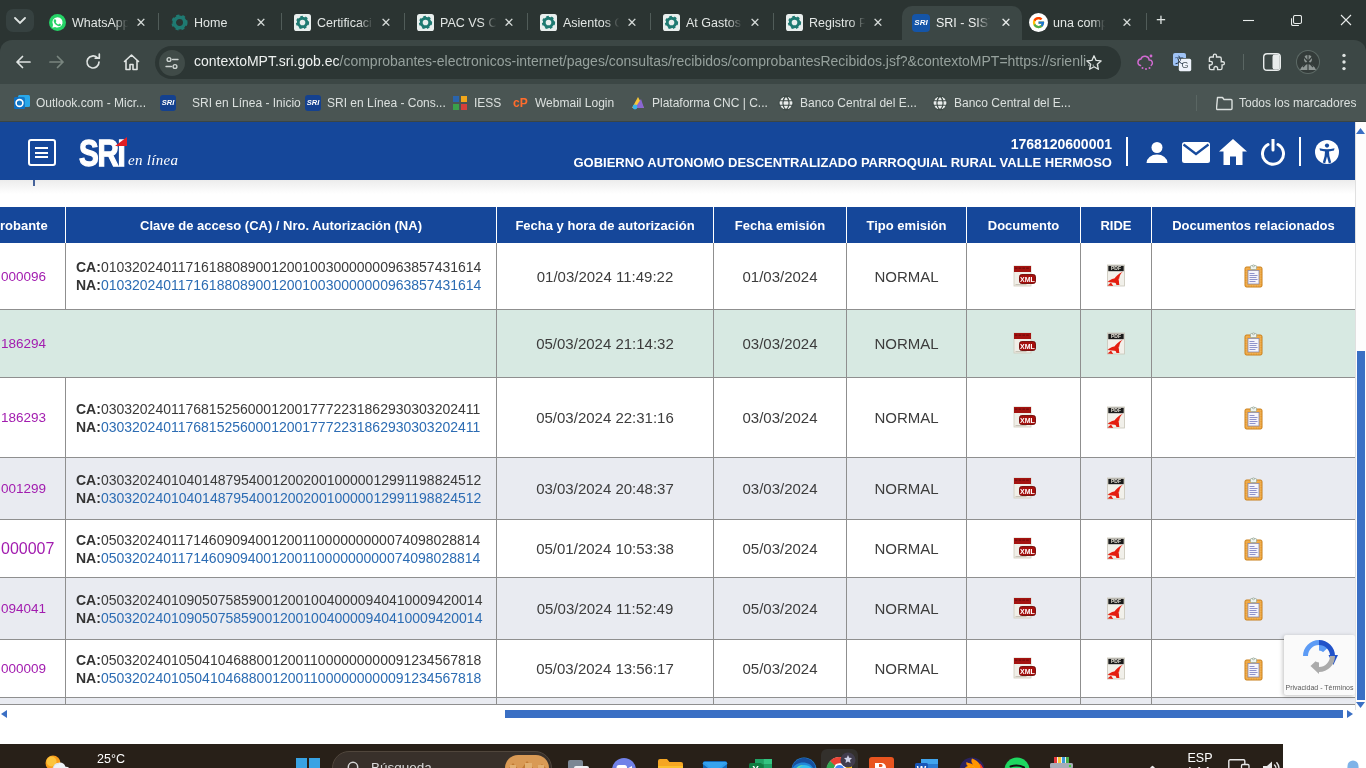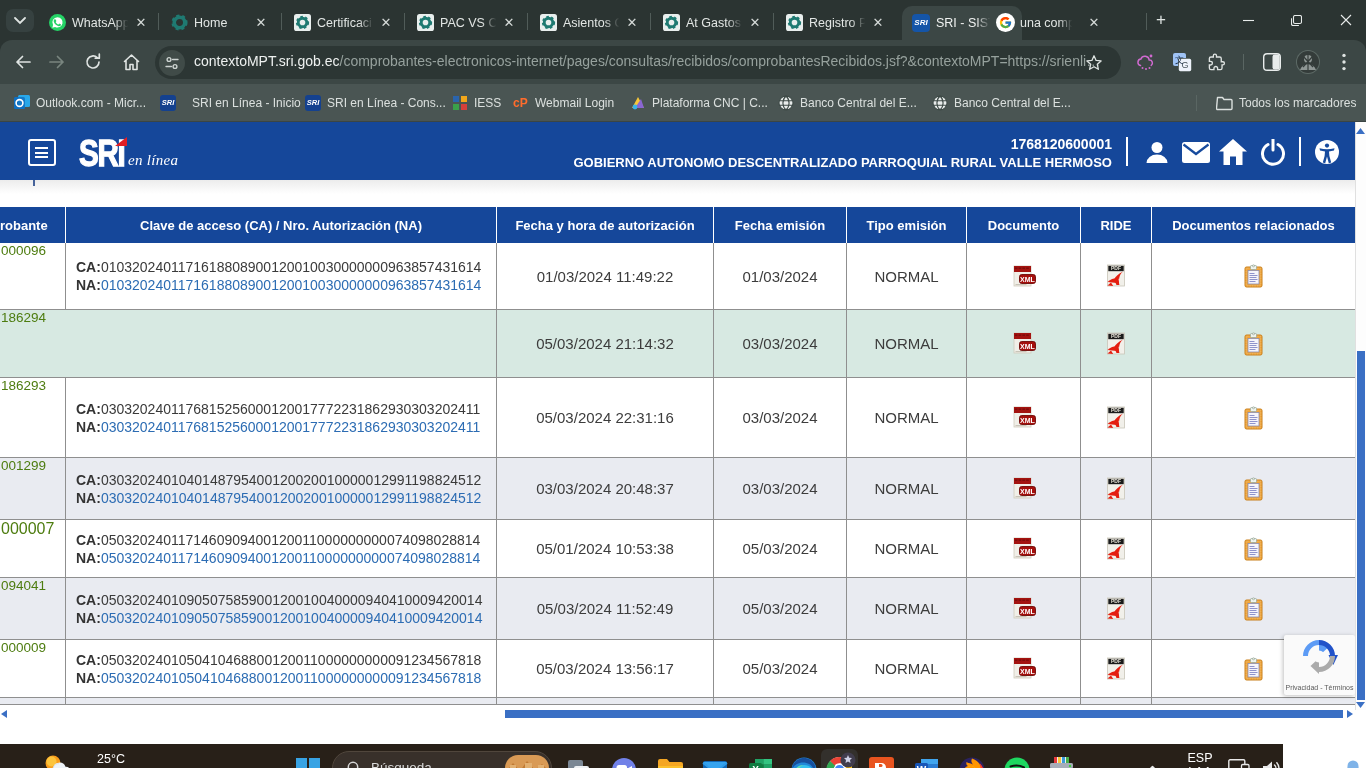--- a/index.html
+++ b/index.html
@@ -22,21 +22,21 @@
   #blueheader { left:0; top:0; width:1355px; height:58px; background:#15479a; }
 
   
   .th { position:absolute; top:85px; height:36px; background:#15479a; color:#fff; font-weight:bold; font-size:13px; display:flex; align-items:center; justify-content:center; border-left:1px solid #fff; }
   .row { position:absolute; left:0; width:1355px; border-bottom:1px solid #8f8f8f; }
   .cell { position:absolute; top:0; height:100%; border-left:1px solid #8f8f8f; }
   .cdate { display:flex; align-items:center; justify-content:center; font-size:15px; color:#3c3c3c; }
   .canum { font-size:14px; color:#3a3a3a; }
   .canum b { color:#333; }
   .canum .na { color:#2c6cb3; }
-  .cfirst { font-size:14px; color:#4d7c0f; display:flex; align-items:flex-start; }
+  .cfirst { font-size:14px; color:#a21caf; display:flex; align-items:center; }
   .icon-c { display:flex; align-items:center; justify-content:center; }
 
   
   #taskbar { left:0; top:720px; width:1283px; height:48px; background:#282018;margin-top:24px; }
 </style>
 </head>
 <body>
 
 <div class="abs" id="tabbar">
 
@@ -120,21 +120,21 @@
     <span class="tt">Registro P</span>
       <span class="tx">✕</span>
   </div>
 
   <div class="tab" style="left:902px; width:120px; background:#3c4745; border-radius:10px 10px 0 0; color:#f0f2f1;">
     <div style="position:absolute;left:10px;top:8px;width:18px;height:18px;background:#1555a8;border-radius:4px;color:#fff;font-size:8px;font-weight:bold;font-style:italic;text-align:center;line-height:18px;">SRI</div>
     <span class="tt" style="left:34px;width:56px;">SRI - SIST</span>
       <span class="tx" style="color:#e8eceb;">✕</span>
   </div>
 
-  <div class="tab" style="left:988px; width:122px;">
+  <div class="tab" style="left:1021px; width:122px;">
     <svg width="19" height="19" style="position:absolute;left:8px;top:7px" viewBox="0 0 48 48">
         <circle cx="24" cy="24" r="24" fill="#fff"></circle>
         <g transform="translate(7 7) scale(0.71)">
           <path fill="#FFC107" d="M43.6 20H42V20H24v8h11.3C33.7 32.7 29.2 36 24 36c-6.6 0-12-5.4-12-12s5.4-12 12-12c3.1 0 5.8 1.2 8 3l5.7-5.7C34.5 6.1 29.5 4 24 4 13 4 4 13 4 24s9 20 20 20 20-9 20-20c0-1.3-.1-2.7-.4-4z"></path>
           <path fill="#FF3D00" d="M6.3 14.7l6.6 4.8C14.7 15.1 19 12 24 12c3.1 0 5.8 1.2 8 3l5.7-5.7C34.5 6.1 29.5 4 24 4 16.3 4 9.7 8.3 6.3 14.7z"></path>
           <path fill="#4CAF50" d="M24 44c5.2 0 10-2 13.6-5.2l-6.3-5.3C29.2 35.1 26.7 36 24 36c-5.2 0-9.6-3.3-11.3-8l-6.5 5C9.5 39.6 16.2 44 24 44z"></path>
           <path fill="#1976D2" d="M43.6 20H42V20H24v8h11.3c-.8 2.2-2.2 4.2-4 5.5l6.3 5.3C37.2 39.2 44 34 44 24c0-1.3-.1-2.7-.4-4z"></path>
         </g>
       </svg>
     <span class="tt" style="width:54px;">una comp</span>

